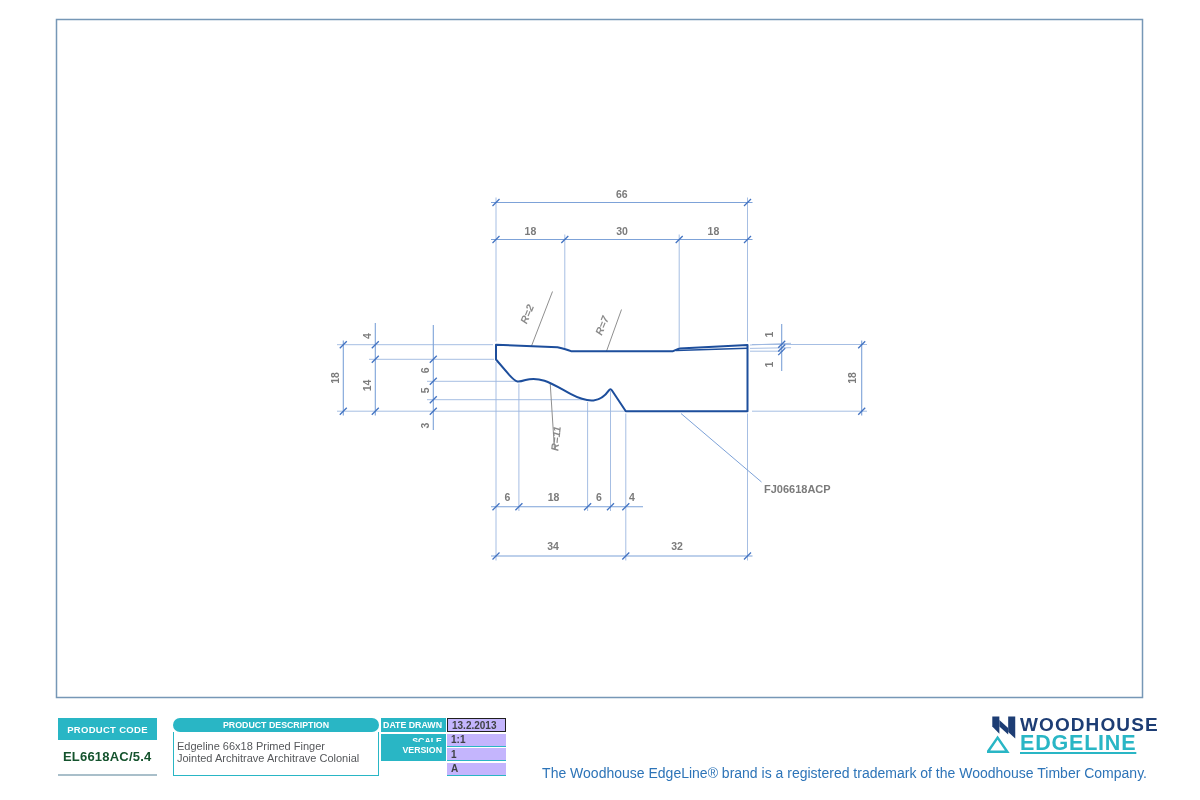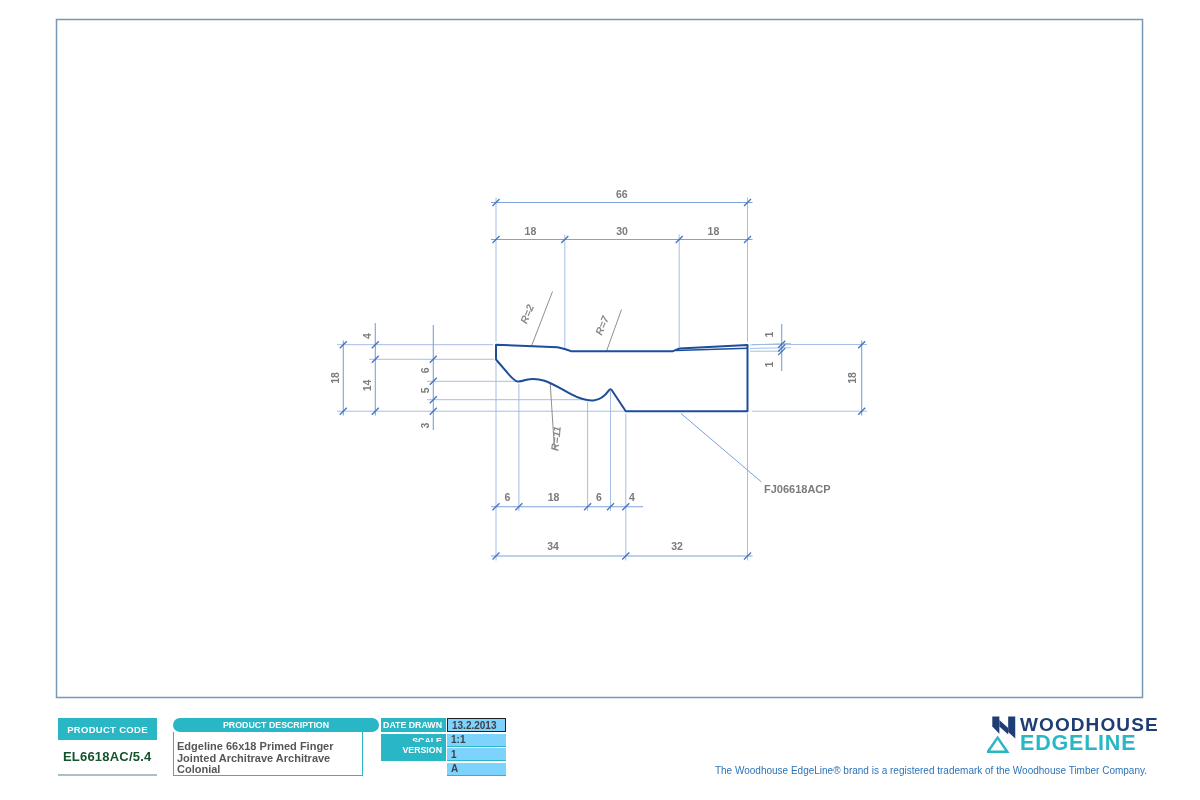--- a/index.html
+++ b/index.html
@@ -10,33 +10,33 @@
   .radtxt{font-family:"Liberation Sans",sans-serif;font-size:10.5px;font-weight:bold;font-style:italic;fill:#8a8a8a;}
   .parttxt{font-family:"Liberation Sans",sans-serif;font-size:11px;font-weight:bold;fill:#7b7b7b;}
   .abs{position:absolute;}
   .tealbox{background:#29b6c5;color:#fff;font-weight:bold;}
   .pc-header{left:58px;top:718px;width:99px;height:22px;font-size:9.5px;letter-spacing:.3px;
              display:flex;align-items:center;justify-content:center;}
   .pc-value{left:63px;top:749px;font-size:13px;font-weight:bold;color:#14532d;letter-spacing:.2px;}
   .pc-rule{left:58px;top:774px;width:99px;height:2px;background:#a9bfca;}
   .desc-header{left:173px;top:718px;width:206px;height:14px;font-size:8.8px;
                display:flex;align-items:center;justify-content:center;border-radius:7px;}
-  .desc-body{left:173px;top:732px;width:190px;height:44px;box-sizing:border-box;
+  .desc-body{left:173px;top:732px;width:206px;height:44px;box-sizing:border-box;
              border-left:1px solid #29b6c5;border-right:1px solid #29b6c5;border-bottom:1px solid #29b6c5;
-             padding:9px 0 0 3px;font-size:11px;line-height:11.5px;font-weight:bold;color:#55575a;}
+             padding:9px 0 0 3px;font-size:11px;line-height:11.5px;font-weight:normal;color:#55575a;}
   .tb-label{left:381px;width:65px;font-size:8.8px;text-align:center;box-sizing:border-box;
             padding-right:4px;display:flex;align-items:center;justify-content:flex-end;}
   .tb-value{left:447px;width:59px;box-sizing:border-box;font-weight:bold;font-size:10px;color:#3f4144;
-            padding-left:4px;display:flex;align-items:center;background:#7dd3fc;}
+            padding-left:4px;display:flex;align-items:center;background:#c4b5fd;}
   .val-border{border:1px solid #1f1f1f;}
   .val-rule{border-bottom:1px solid #29b6c5;}
   .logo-mark{left:987px;top:715px;}
   .logo-word1{left:1020px;top:714px;font-size:19px;font-weight:bold;color:#1d3d74;letter-spacing:1.1px;}
-  .logo-word2{left:1020px;top:731px;font-size:21.5px;font-weight:bold;color:#29b6c5;letter-spacing:.8px;}
-  .footer-tm{right:53px;top:765px;font-size:10px;color:#2d74b8;text-align:left;}
+  .logo-word2{left:1020px;top:731px;font-size:21.5px;font-weight:bold;color:#29b6c5;letter-spacing:.8px;text-decoration:underline;}
+  .footer-tm{right:53px;top:765px;font-size:14px;color:#2d74b8;text-align:left;}
 </style>
 </head>
 <body>
 
 <div class="page">
 
   <svg width="1200" height="800" viewBox="0 0 1200 800">
 
     <rect x="56.5" y="19.5" width="1086" height="678" fill="none" stroke="#7697b6" stroke-width="1.5"></rect>
 

